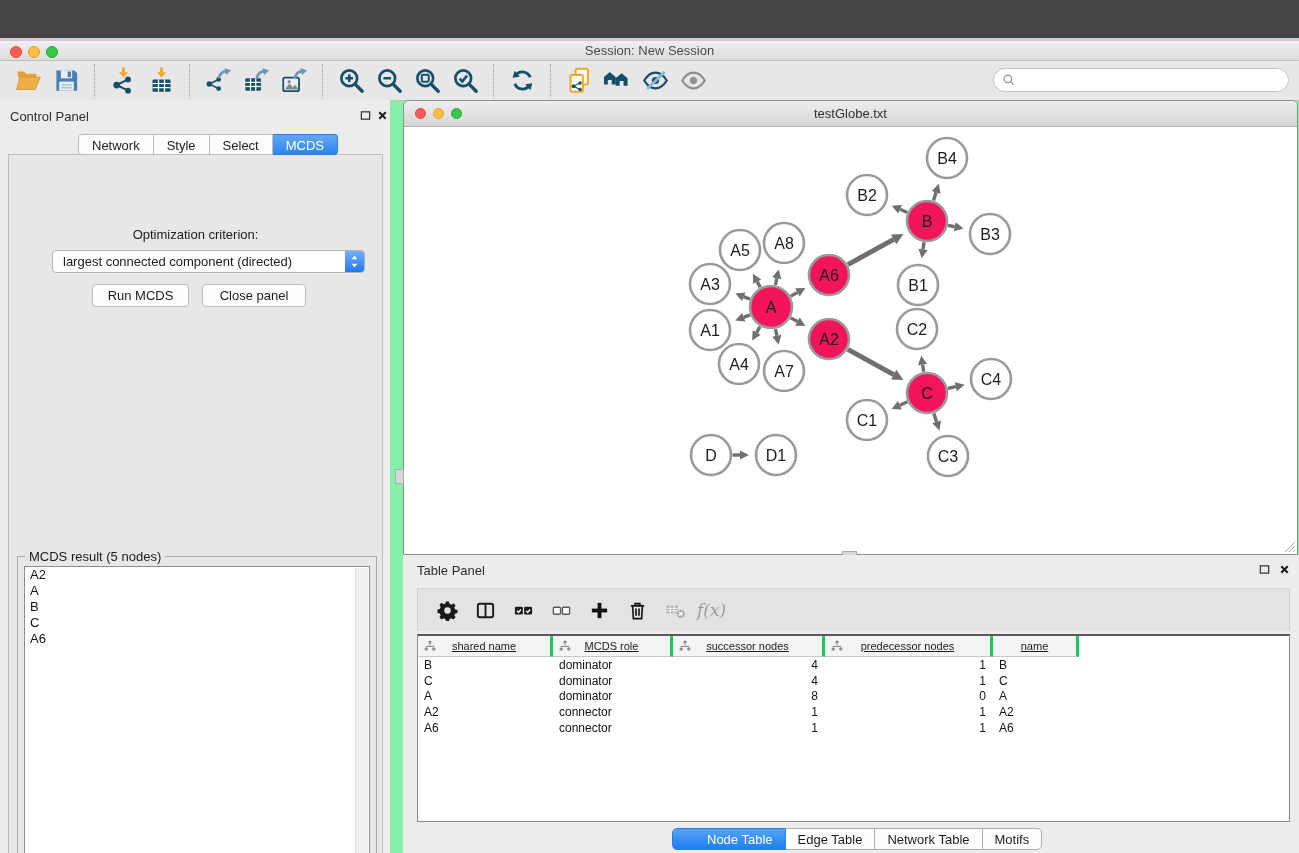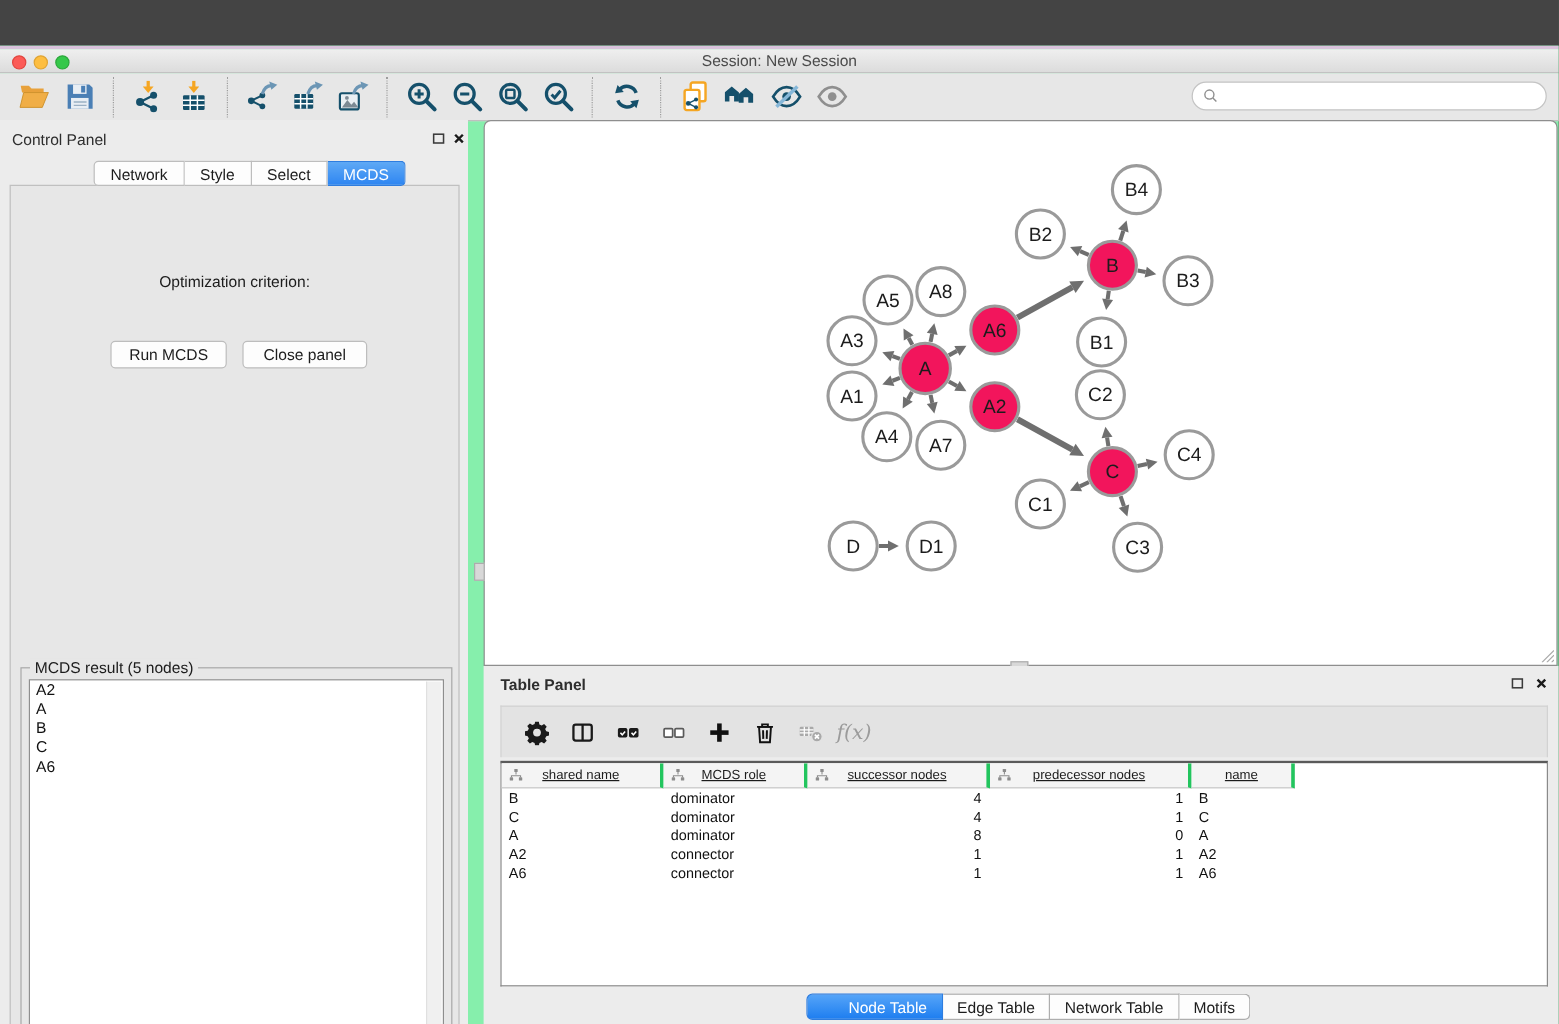--- a/index.html
+++ b/index.html
@@ -70,21 +70,21 @@
   .net-titlebar .title{position:absolute;left:0;right:0;top:5px;text-align:center;font-size:13px;color:#333;}
   .net-tl{position:absolute;top:7px;width:11px;height:11px;border-radius:50%;box-sizing:border-box;}
   .net-tl.red{left:11px;background:#FC5B57;border:1px solid #E2463F;}
   .net-tl.yellow{left:29px;background:#FDBE41;border:1px solid #E0A433;}
   .net-tl.green{left:47px;background:#35C84A;border:1px solid #2BA83B;}
   #graph{position:absolute;left:0;top:25px;}
   .resize-grip{position:absolute;right:2px;bottom:2px;width:13px;height:13px;}
   .pane-handle{background:#D8D8D8;border:1px solid #ACACAC;box-sizing:border-box;}
   
   #table-panel{left:403px;top:517px;width:896px;height:303px;background:#ECECEC;}
-  #table-panel .panel-title{position:absolute;left:14px;top:8px;font-weight:bold;}
+  #table-panel .panel-title{position:absolute;left:14px;top:8px;}
   .tp-float{position:absolute;left:855px;top:8px;}
   .tp-close{position:absolute;left:875px;top:8px;}
   .tp-toolbar{position:absolute;left:14px;top:33px;width:873px;height:43px;background:#E3E3E3;
               border:1px solid #D2D2D2;border-bottom:none;box-sizing:border-box;display:flex;align-items:center;padding-left:10px;}
   .tp-tool{width:38px;height:30px;display:flex;align-items:center;justify-content:center;}
   .tp-tool svg{width:21px;height:21px;}
   .tp-tool.wide svg{width:34px;height:22px;}
   .dtable{position:absolute;left:14px;top:79px;width:873px;height:188px;background:#fff;
           border:1px solid #8A8A8A;border-top:2px solid #5A5A5A;box-sizing:border-box;overflow:hidden;}
   .thead{display:flex;height:21px;}
@@ -310,37 +310,52 @@
         </svg>
       </span>
     <div class="cp-tabs" id="cp-tabs">
         <div class="cp-tab">Network</div>
         <div class="cp-tab">Style</div>
         <div class="cp-tab">Select</div>
         <div class="cp-tab active">MCDS</div>
       </div>
     <div class="cp-content">
       <div class="opt-label">Optimization criterion:</div>
+      <div class="dropdown">
+        <span class="dd-text">largest connected component (directed)</span>
+        <span class="dd-stepper">
+            <svg viewBox="0 0 10 16">
+              <path d="M5 1.2l3.2 4.4H1.8z" fill="#fff"></path>
+              <path d="M5 14.8l3.2-4.4H1.8z" fill="#fff"></path>
+            </svg>
+          </span>
+      </div>
       <div class="cp-btn" id="run-btn">Run MCDS</div>
       <div class="cp-btn" id="closepanel-btn">Close panel</div>
       <div class="groupbox">
         <span class="groupbox-legend">MCDS result (5 nodes)</span>
         <div class="result-list" id="result-list">
           <div class="result-scroll"></div>
         <div class="result-item">A2</div>
             <div class="result-item">A</div>
             <div class="result-item">B</div>
             <div class="result-item">C</div>
             <div class="result-item">A6</div>
           </div>
       </div>
     </div>
   </div>
 
   <div class="abs" id="network-window">
+    <div class="net-titlebar">
+      <span class="net-tl red"></span>
+      <span class="net-tl yellow"></span>
+      <span class="net-tl green"></span>
+      <div class="title">testGlobe.txt</div>
+    </div>
     <svg id="graph" width="893" height="428">
         <line x1="356.25013119452535" y1="161.23411219638533" x2="353.19979008875947" y2="155.62542048578348" stroke="#6F6F6F" stroke-width="3.4"></line>
         <polygon points="348.8998425665696,147.7190653643376 357.2408160397207,153.42766952999756 349.15876413779824,157.8231714415694" fill="#6F6F6F"></polygon>
         <line x1="371.47884829652736" y1="158.9502853094038" x2="372.8338427255562" y2="152.27954350495392" stroke="#6F6F6F" stroke-width="3.4"></line>
         <polygon points="374.62538204416717,143.45965762871543 377.3417843956337,153.1952191566884 368.32590105547877,151.36386785321943" fill="#6F6F6F"></polygon>
         <line x1="345.94681105613967" y1="173.06191236542972" x2="339.6851023101765" y2="170.70094021531247" stroke="#6F6F6F" stroke-width="3.4"></line>
         <polygon points="331.26382673263237,167.52570516148435 341.3080002265775,166.39673269790103 338.06220439377546,175.0051477327239" fill="#6F6F6F"></polygon>
         <line x1="345.94681105613967" y1="188.93808763457028" x2="339.6851023101765" y2="191.29905978468753" stroke="#6F6F6F" stroke-width="3.4"></line>
         <polygon points="331.26382673263237,194.47429483851565 338.06220439377546,186.9948522672761 341.3080002265775,195.60326730209897" fill="#6F6F6F"></polygon>
         <line x1="355.9854679740781" y1="200.61963517117334" x2="352.623251241475" y2="206.60858372612267" stroke="#6F6F6F" stroke-width="3.4"></line>

